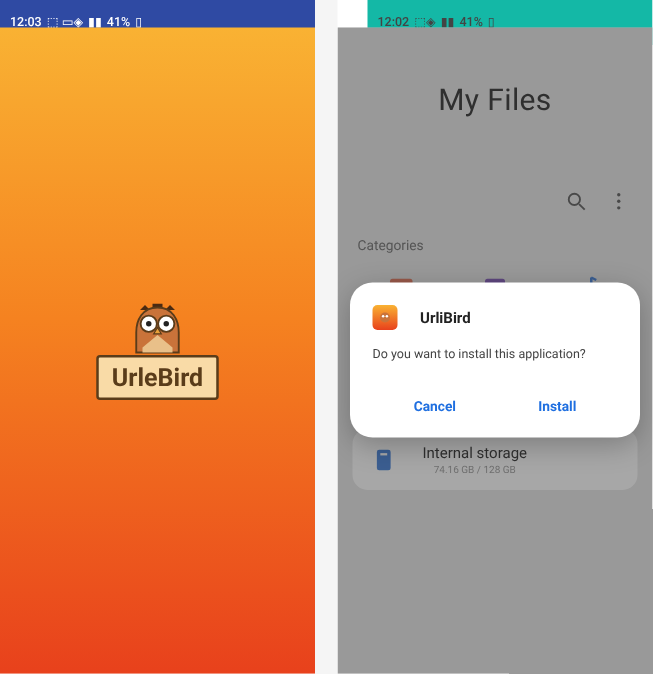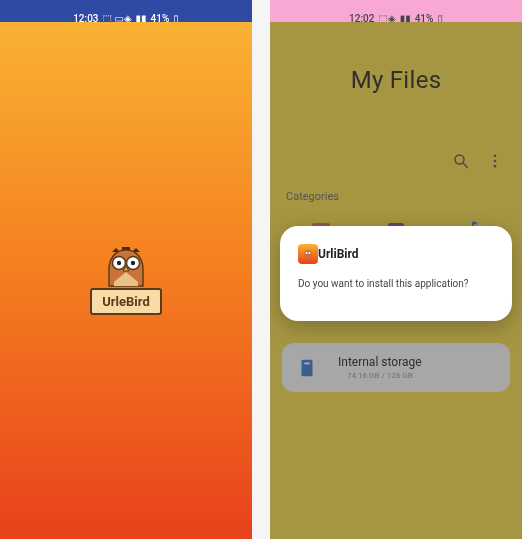--- a/index.html
+++ b/index.html
@@ -17,51 +17,51 @@
       height: 539px;
       background: #fff;
       position: relative;
       overflow: hidden;
     }
     
     .statusbar {
       height: 36px;
       display: flex;
       align-items: center;
-      justify-content: center;
+      justify-content: flex-start;
       padding: 0 8px;
       font-size: 10px;
       font-weight: 500;
     }
     .statusbar .sb-left, .statusbar .sb-right { display: flex; align-items: center; gap: 4px; }
     .sb-blue { background: #2f4aa3; color: #fff; }
-    .sb-light { background: #f9a8d4; color: #444; }
+    .sb-light { background: #14b8a6; color: #444; margin-left: 24px; }
 
     
     .splash-body {
       position: absolute; top: 22px; left: 0; right: 0; bottom: 0;
       background: linear-gradient(to bottom, #f9b233 0%, #f58220 45%, #e8411c 100%);
       display: flex; align-items: center; justify-content: center;
     }
     .owl-wrap { display: flex; flex-direction: column; align-items: center; }
     .brand-box {
       background: #f9dba7;
       border: 2px solid #5a3c1a;
       border-radius: 3px;
       padding: 4px 10px;
       font-weight: 700;
-      font-size: 13px;
+      font-size: 20px;
       color: #5a3c1a;
       margin-top: -2px;
     }
 
     
     .files-body {
       position: absolute; top: 22px; left: 0; right: 0; bottom: 0;
-      background: #fde047;
+      background: #e5e5e5;
     }
     .files-title {
       text-align: center;
       font-size: 24px;
       font-weight: 400;
       color: #262626;
       padding: 44px 0 50px;
       letter-spacing: 0.3px;
     }
     .actions-row {
@@ -100,21 +100,21 @@
     }
     
     .dialog {
       position: absolute;
       top: 226px; left: 10px; right: 10px;
       background: #fff;
       border-radius: 18px;
       padding: 18px 18px 10px;
       box-shadow: 0 6px 22px rgba(0,0,0,0.25);
     }
-    .dlg-head { display: flex; align-items: center; gap: 0; }
+    .dlg-head { display: flex; align-items: center; gap: 18px; }
     .dlg-icon {
       width: 20px; height: 20px; border-radius: 4px;
       background: linear-gradient(to bottom,#f9b233,#e8411c);
       display:flex;align-items:center;justify-content:center;
     }
     .dlg-title { font-size: 12px; font-weight: 700; color: #222; }
     .dlg-msg { font-size: 10px; color: #444; margin: 14px 0 22px; }
     .dlg-actions { display: flex; justify-content: space-around; }
     .dlg-btn { font-size: 11px; font-weight: 700; color: #1f6fe0; padding: 8px 12px; cursor: pointer; }
   </style>
@@ -264,14 +264,18 @@
       <div class="dlg-icon">
         <svg width="12" height="12" viewBox="0 0 12 12">
             <circle cx="6" cy="6" r="4" fill="#c9733a"></circle>
             <circle cx="4.5" cy="5" r="1" fill="#fff"></circle>
             <circle cx="7.5" cy="5" r="1" fill="#fff"></circle>
           </svg>
       </div>
       <div class="dlg-title">UrliBird</div>
     </div>
     <div class="dlg-msg">Do you want to install this application?</div>
+    <div class="dlg-actions">
+      <div class="dlg-btn">Cancel</div>
+      <div class="dlg-btn">Install</div>
+    </div>
   </div>
 </div>
 
 </body></html>

